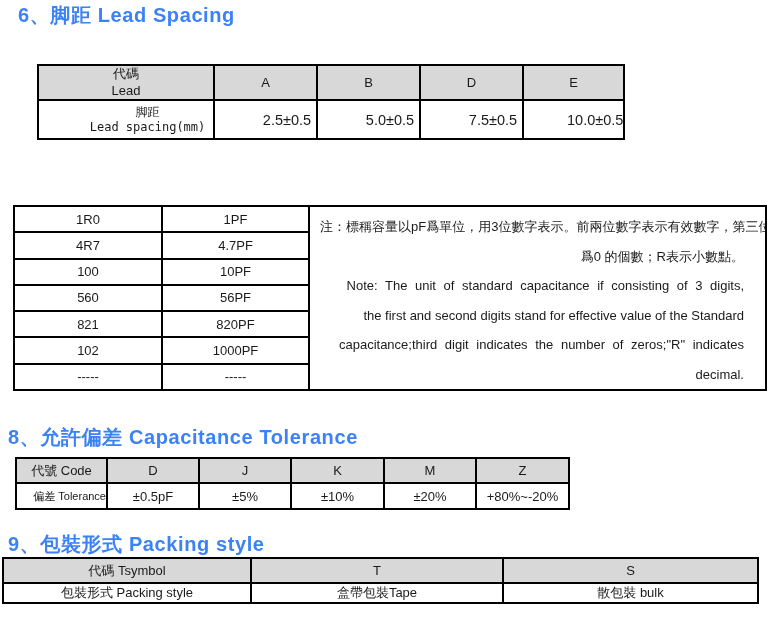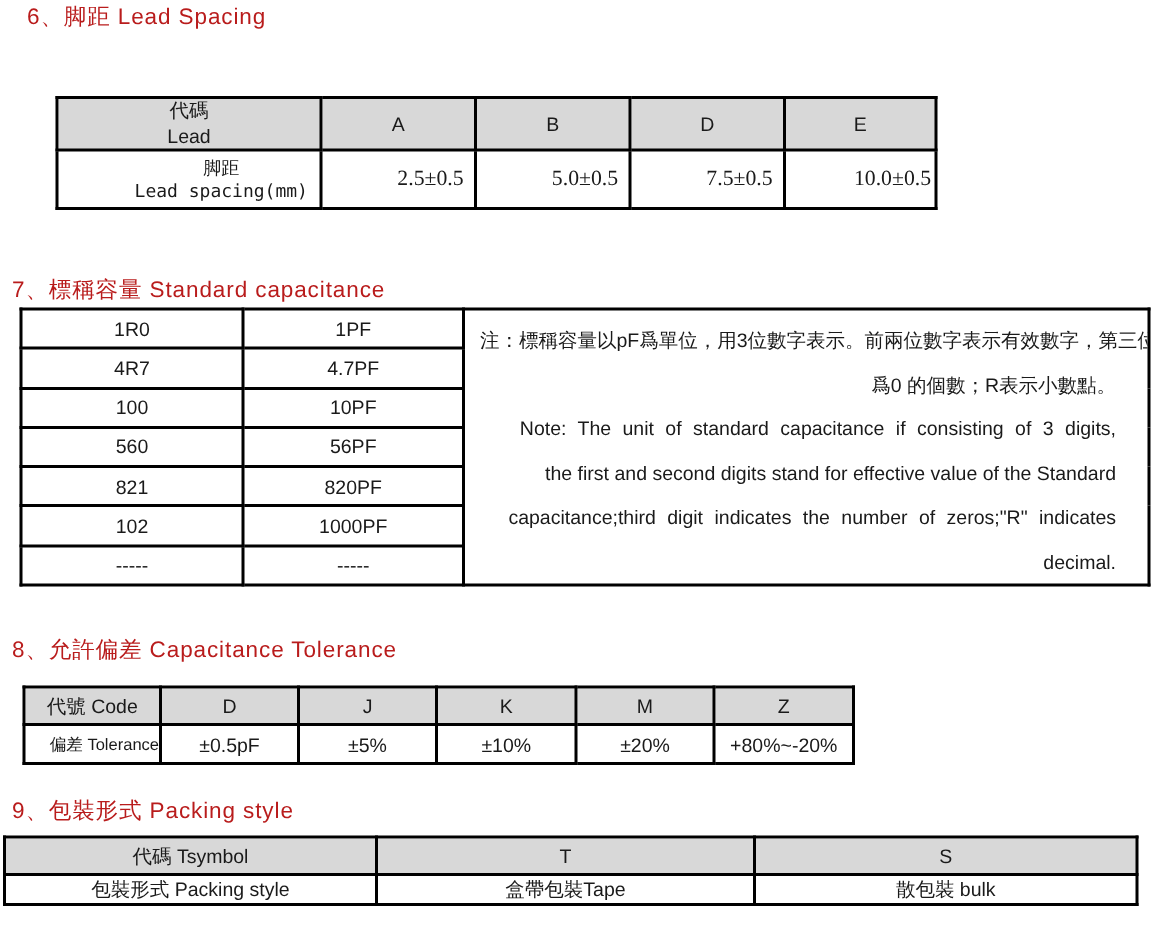--- a/index.html
+++ b/index.html
@@ -9,24 +9,25 @@
     background: #ffffff;
     font-family: "Liberation Sans", sans-serif;
     color: #1a1a1a;
     position: relative;
     overflow: hidden;
   }
   .page { position: absolute; inset: 0; }
 
   .heading {
     position: absolute;
-    font-size: 15px;
+    font-size: 20px;
     letter-spacing: 0.6px;
-    color: #b91c1c;
+    color: #3b82f6;
     white-space: nowrap;
+    font-weight: bold;
   }
   #h6 { left: 18px; top: 2px; }
   #h7 { left: 8px;  top: 184px; }
   #h8 { left: 8px;  top: 424px; }
   #h9 { left: 8px;  top: 531px; }
 
   table {
     position: absolute;
     border-collapse: collapse;
     table-layout: fixed;
@@ -44,21 +45,21 @@
 
   
   #t6 { left: 37px; top: 64px; width: 586px; }
   #t6 tr.hdr td { height: 35px; }
   #t6 tr.data td { height: 39px; padding-left: 43px; }
   #t6 .mono-label {
     font-family: "DejaVu Sans Mono", monospace;
     font-size: 12px;
   }
   #t6 .serif {
-    font-family: Liberation Serif, serif;
+    font-family: Liberation Sans, sans-serif;
     font-size: 14.5px;
   }
 
   
   #t7 { left: 13px; top: 205px; width: 752px; }
   #t7 td { height: 26px; }
   #t7 td.note-cell {
     vertical-align: top;
     text-align: right;
     padding: 5px 21px 0 10px;
@@ -109,21 +110,20 @@
         <td class="ml mono-label">脚距
 Lead  spacing(mm)</td>
         <td class="serif">2.5±0.5</td>
         <td class="serif">5.0±0.5</td>
         <td class="serif">7.5±0.5</td>
         <td class="serif">10.0±0.5</td>
       </tr>
     </tbody>
   </table>
 
-  <div class="heading" id="h7">7、標稱容量 Standard  capacitance</div>
 
   <table id="t7">
     <colgroup>
       <col style="width:148px">
         <col style="width:147px">
         <col style="width:457px">
     </colgroup>
     <tbody>
       <tr>
         <td>1R0</td>

